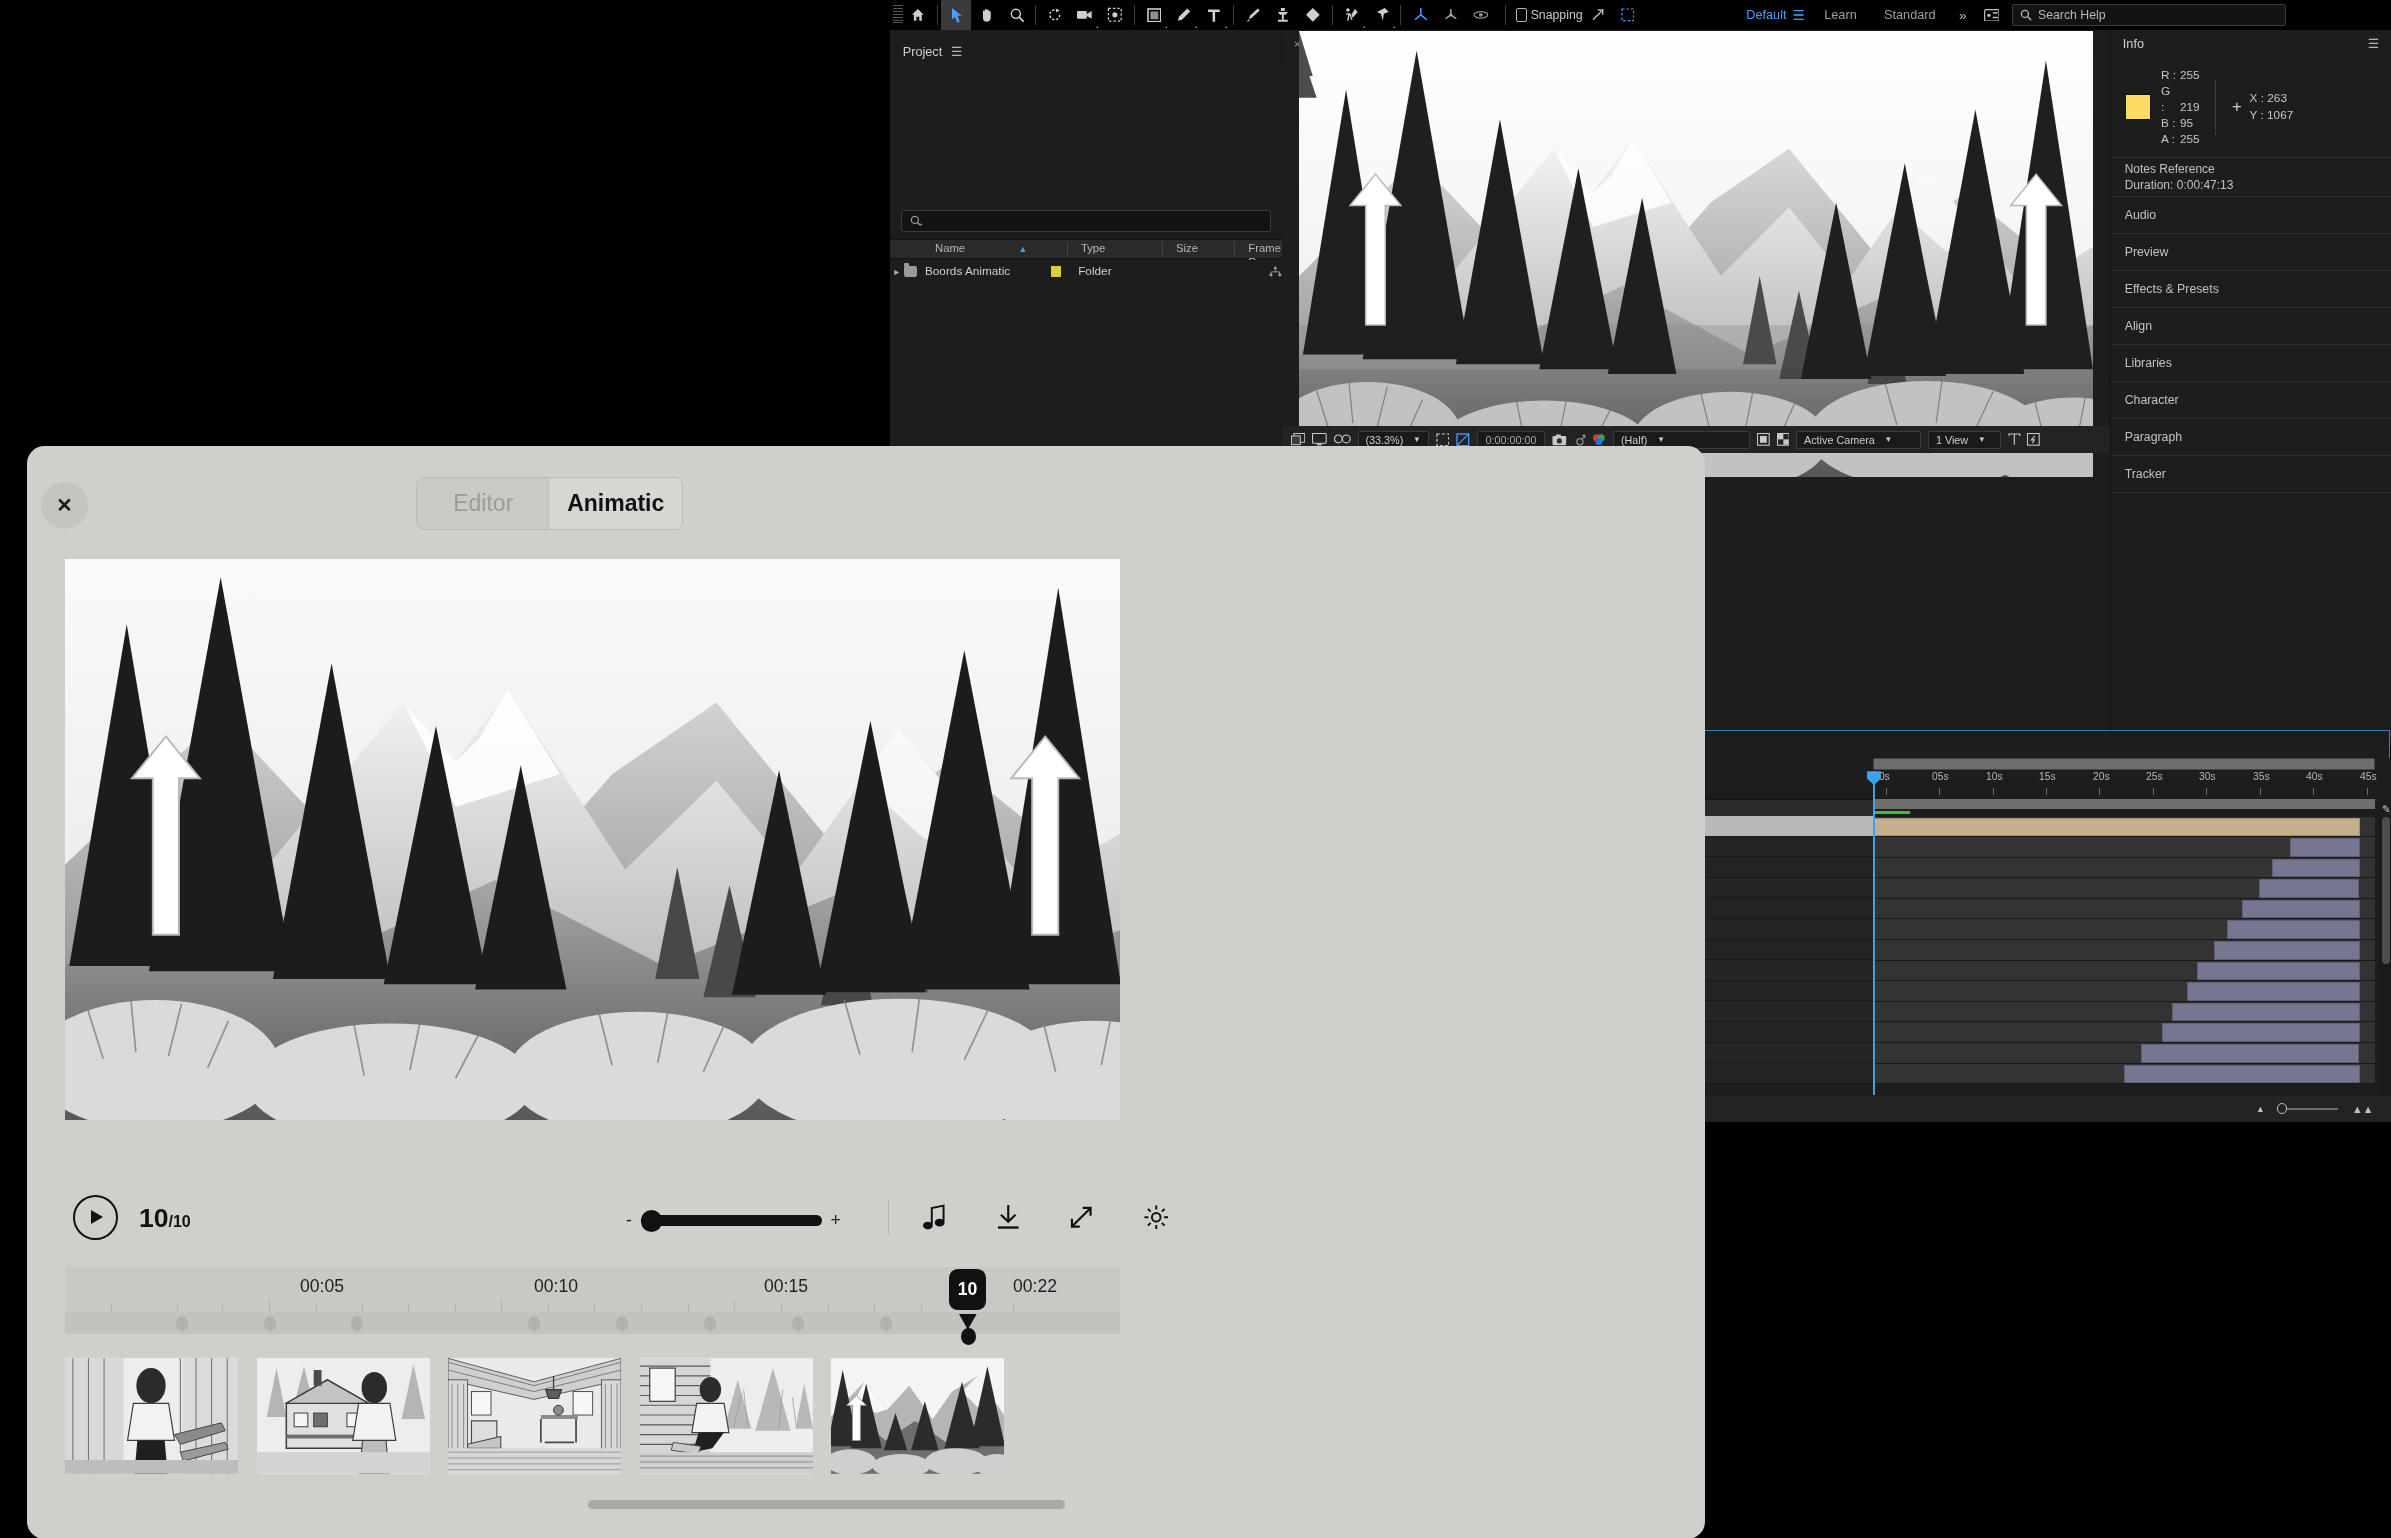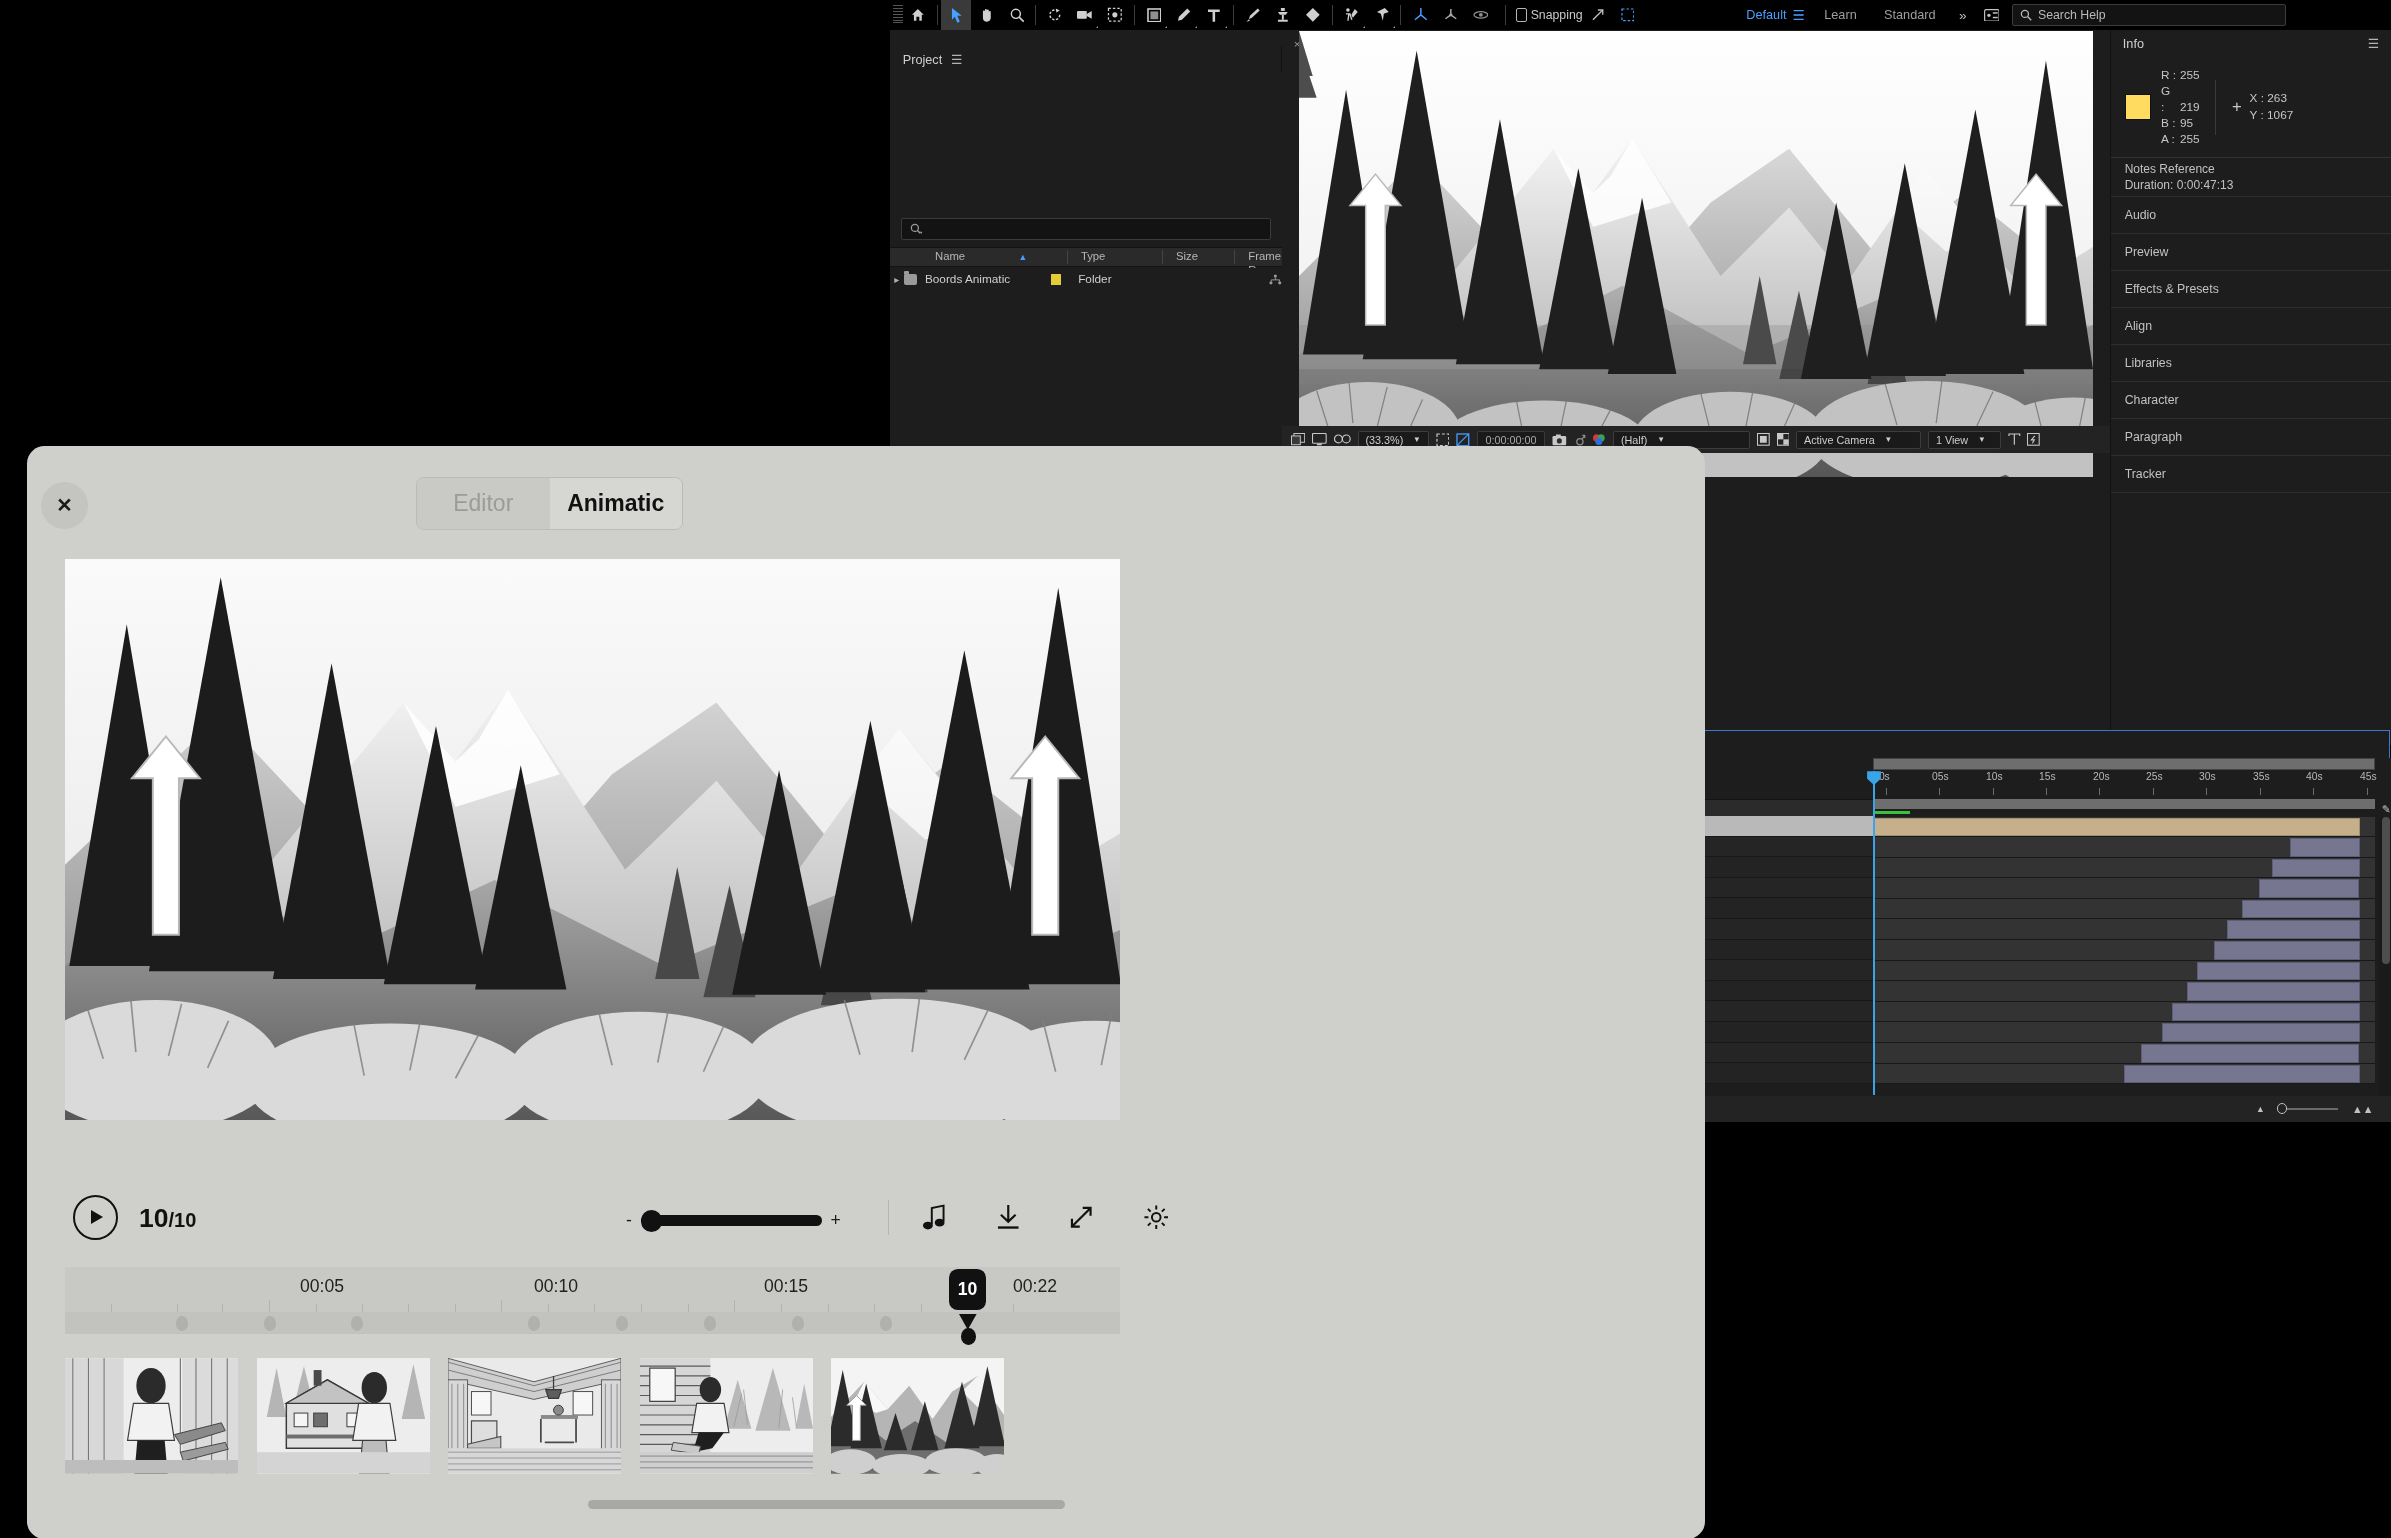--- a/index.html
+++ b/index.html
@@ -47,21 +47,21 @@
 
   .panel { position:absolute; background:#1d1d1d; }
   .panel-head {
     height:27.4px; background:#1d1d1d; display:flex; align-items:center;
     padding-left:12.7px; gap:8.8px; color:#c7c7c7; font-size:12.3px;
   }
   .panel-title { font-size:12.7px; color:#cfcfcf; }
   .ham { color:#b4b4b4; font-size:12.7px; }
 
   
-  #project-panel { left:0; top:16px; width:392px; height:431px; background:#3b82f6; border-right:1px solid #111;}
+  #project-panel { left:0; top:8px; width:392px; height:431px; background:#3b82f6; border-right:1px solid #111;}
   .proj-body { position:absolute; left:0; top:27.4px; width:392px; height:404px; background:#1d1d1d;}
   .proj-search {
     position:absolute; left:10.8px; top:145px; width:370px; height:21.6px;
     background:#131313; border:1px solid #3a3a3a; border-radius:2px;
     display:flex; align-items:center; padding:0 7.8px; color:#8a8a8a; font-size:11.8px;
   }
   .proj-cols {
     position:absolute; left:0; top:174px; width:392px; height:19.6px;
     background:#2a2a2a; display:flex; align-items:center; font-size:11.3px; color:#b6b6b6;
     border-top:1px solid #131313; border-bottom:1px solid #131313;
@@ -195,21 +195,21 @@
   .bd-stage{ position:absolute; left:65px; top:559px; width:1055px; height:561px;
              background:#1a1a1a; overflow:hidden;}
   .bd-caption{ position:absolute; left:50%; transform:translateX(-50%); bottom:27.4px;
                background:rgba(20,20,20,.55); color:#fff; font-size:20.6px; padding:6.9px 15.7px;
                white-space:nowrap;}
   .bd-controls{ position:absolute; left:65px; top:1171px; width:1055px; height:96px; }
   .play-btn{ position:absolute; left:7.8px; top:23.5px; width:45px;height:45px;border-radius:50%;
              border:2.5px solid #111; display:flex;align-items:center;justify-content:center;}
   .play-tri{ width:0;height:0;border-left:12.7px solid #111;border-top:7.8px solid transparent;border-bottom:7.8px solid transparent; margin-left:3.9px;}
   .cnt{ position:absolute; left:74px; top:32px; color:#111; font-size:26.5px; font-weight:bold;}
-  .cnt .sub{ font-size:20px; }
+  .cnt .sub{ font-size:16px; }
   .slider-wrap{ position:absolute; left:561px; top:39px; display:flex;align-items:center; gap:8.8px;}
   .minus,.plusg{ color:#1d1d1d; font-size:17.6px;}
   .strack{ width:181px;height:10.8px;background:#111;border-radius:5.9px; position:relative;}
   .sknob{ position:absolute; left:0; top:-4.9px; width:21.6px;height:21.6px;border-radius:50%;background:#111;}
   .ctl-div{ position:absolute; left:823px; top:29px; width:1px;height:35px;background:#b5b5b5;}
   .ctl-icos{ position:absolute; left:857px; top:33px; display:flex; gap:49px; color:#111; font-size:24.5px;}
   .bd-scrub{ position:absolute; left:65px; top:1267px; width:1055px; height:67px; background:#c8c8c4;}
   .sc-lbl{ position:absolute; top:8.8px; color:#222; font-size:17.6px; }
   .sc-tick{ position:absolute; top:37px; width:1.4px; height:24.5px; background:#b3b3af;}
   .sc-tick.tall{ top:33px; height:29px;}

